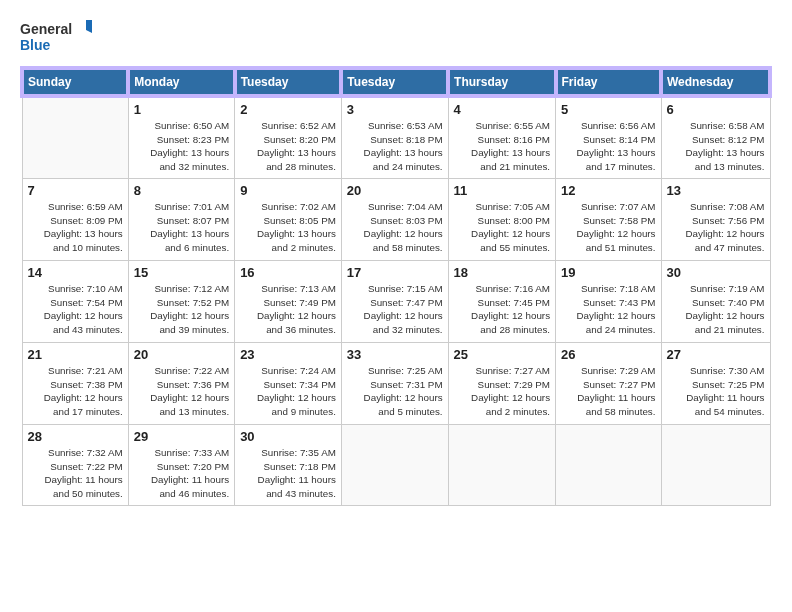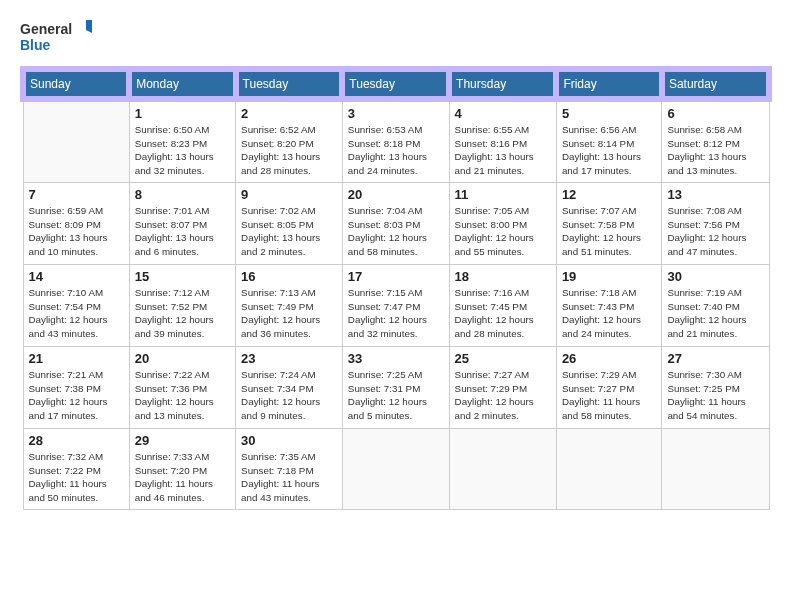--- a/index.html
+++ b/index.html
@@ -44,41 +44,42 @@
       width: 100%;
       border-collapse: collapse;
       font-size: 10.5px;
     }
     thead th {
       background: #2e6da4;
       color: #fff;
       padding: 5px 4px;
       text-align: left;
       font-size: 12px;
-      font-weight: normal;
-      border: 6px solid #c4b5fd;
+      font-weight: bold;
+      border: 4px solid #c4b5fd;
     }
     tbody td {
       border: 1px solid #ccc;
       vertical-align: top;
       padding: 4px 5px;
       height: 82px;
       width: 113px;
     }
     .day-num {
       font-size: 13px;
       font-weight: bold;
       color: #222;
       display: block;
       margin-bottom: 2px;
     }
     .day-info {
       font-size: 9.8px;
       color: #333;
       line-height: 1.4;
+      text-align: right;
     }
     .empty-cell {
       background: #f9f9f9;
     }
     .last-row td {
       height: 70px;
     }
   </style>
 </head>
 <body>
@@ -100,21 +101,21 @@
 
   <table>
     <thead>
       <tr>
       <th>Sunday</th>
           <th>Monday</th>
           <th>Tuesday</th>
           <th>Tuesday</th>
           <th>Thursday</th>
           <th>Friday</th>
-          <th>Saturday</th>
+          <th>Wednesday</th>
         </tr>
     </thead>
     <tbody id="calendar-body">
     <tr>
           <td class="empty-cell"></td>
           <td>
             <span class="day-num">1</span>
             <div class="day-info">Sunrise: 6:50 AM<br>Sunset: 8:23 PM<br>Daylight: 13 hours<br>and 32 minutes.</div>
           </td>
           <td>

